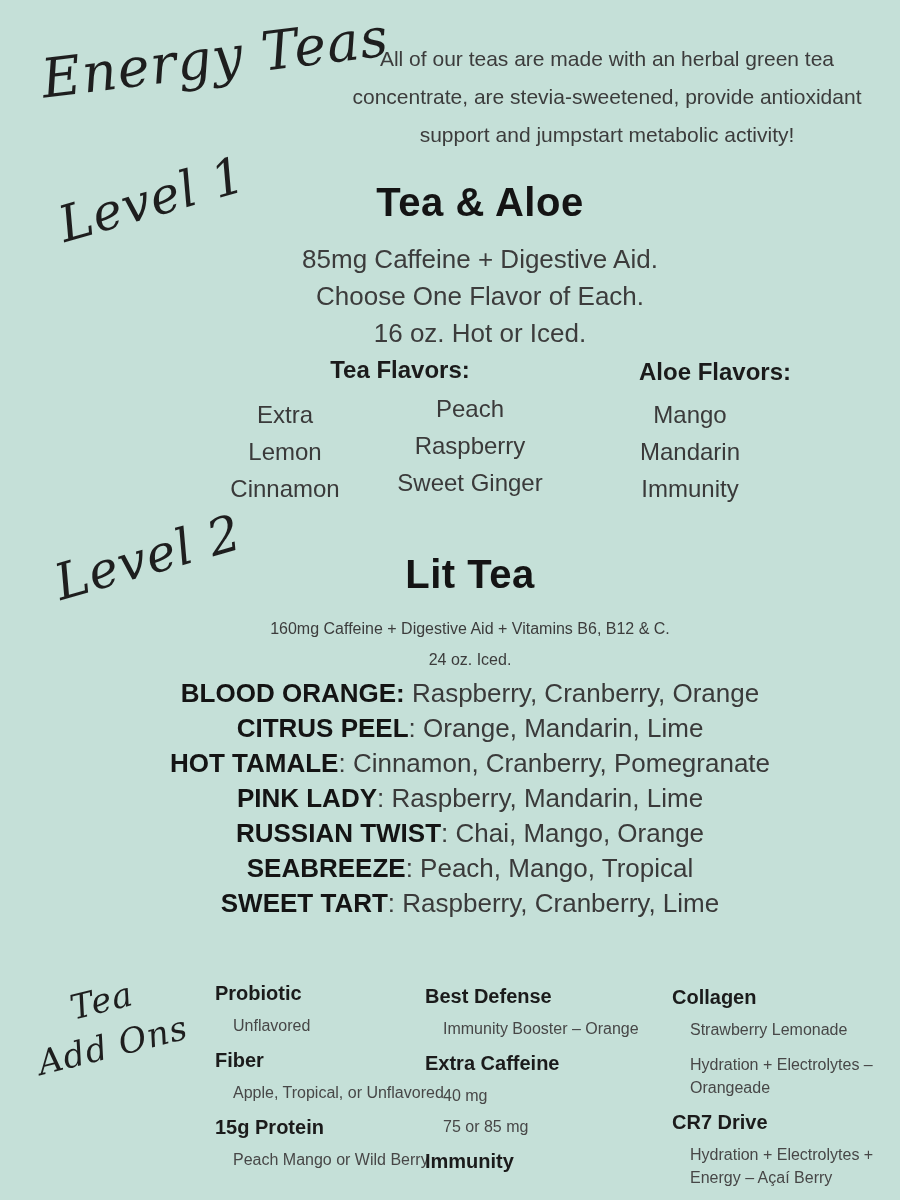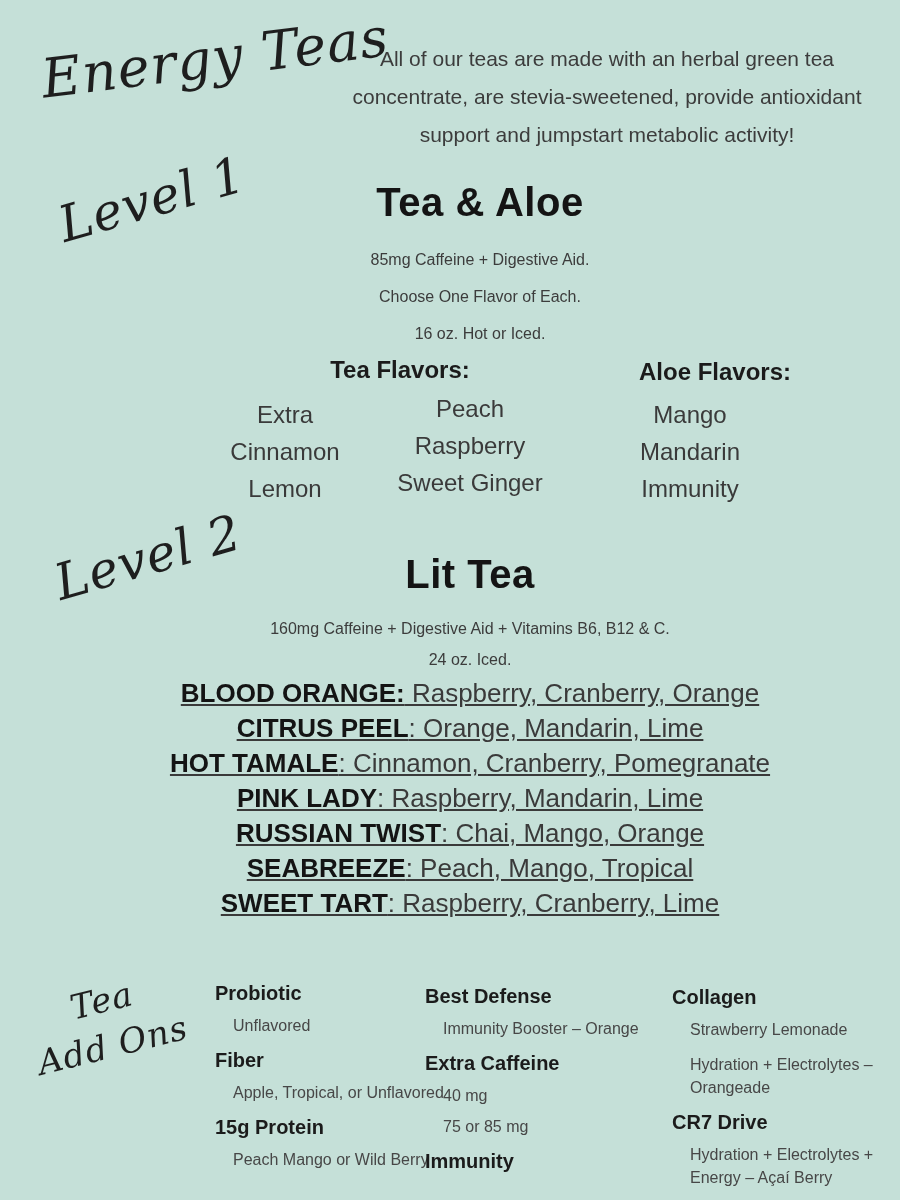--- a/index.html
+++ b/index.html
@@ -30,33 +30,33 @@
 
   .intro {
     left: 322px; top: 40px; width: 570px;
     font-size: 21px; line-height: 38px; text-align: center; color: #3c3c3c;
   }
 
   .section-head { text-align: center; }
   .sec1 { left: 230px; top: 180px; width: 500px; }
   .sec2 { left: 150px; top: 552px; width: 640px; }
   .sec-title { font-size: 40px; font-weight: bold; color: #141414; margin: 0 0 16px 0; letter-spacing: 0.5px; }
-  .sec-details { font-size: 16px; line-height: 37px; color: #3c3c3c; margin: 0; }
+  .sec-details { font-size: 26px; line-height: 37px; color: #3c3c3c; margin: 0; }
   .sec2 .sec-details { font-size: 16px; line-height: 31px; }
 
   .flavor-heading { font-size: 24px; font-weight: bold; color: #1b1b1b; text-align: center; }
   .fh-tea  { left: 260px; top: 356px; width: 280px; }
   .fh-aloe { left: 585px; top: 358px; width: 260px; text-align: center; }
   .flavor-col { width: 200px; text-align: center; font-size: 24px; line-height: 37px; color: #3a3a3a; }
   .fc-1 { left: 185px; top: 396px; }
   .fc-2 { left: 370px; top: 390px; }
   .fc-3 { left: 590px; top: 396px; }
 
   .combos { left: 70px; top: 676px; width: 800px; text-align: center; }
-  .combo-line { font-size: 26px; line-height: 35px; color: #3a3a3a; text-decoration: underline; }
+  .combo-line { font-size: 26px; line-height: 35px; color: #3a3a3a; }
   .combo-name { font-weight: bold; color: #141414; }
 
   .addon-col { }
   .ac-1 { left: 183px; top: 982px; width: 238px; margin-left: 32px; }
   .ac-2 { left: 425px; top: 985px; width: 232px; }
   .ac-3 { left: 672px; top: 986px; width: 222px; }
   .addon-name { font-size: 20px; font-weight: bold; color: #1b1b1b; margin: 0 0 9px 0; }
   .addon-desc { font-size: 16px; line-height: 23px; color: #474747; padding-left: 18px; margin: 0 0 12px 0; }
   .addon-desc.gap { margin-top: -4px; }
 </style>
@@ -76,22 +76,22 @@
       <div>Choose One Flavor of Each.</div>
       <div>16 oz. Hot or Iced.</div>
     </div>
   </div>
 
   <div class="abs flavor-heading fh-tea">Tea Flavors:</div>
   <div class="abs flavor-heading fh-aloe">Aloe Flavors:</div>
 
   <div class="abs flavor-col fc-1">
     <div>Extra</div>
+    <div>Lemon</div>
     <div>Cinnamon</div>
-    <div>Lemon</div>
   </div>
   <div class="abs flavor-col fc-2">
     <div>Peach</div>
     <div>Raspberry</div>
     <div>Sweet Ginger</div>
   </div>
   <div class="abs flavor-col fc-3">
     <div>Mango</div>
     <div>Mandarin</div>
     <div>Immunity</div>

